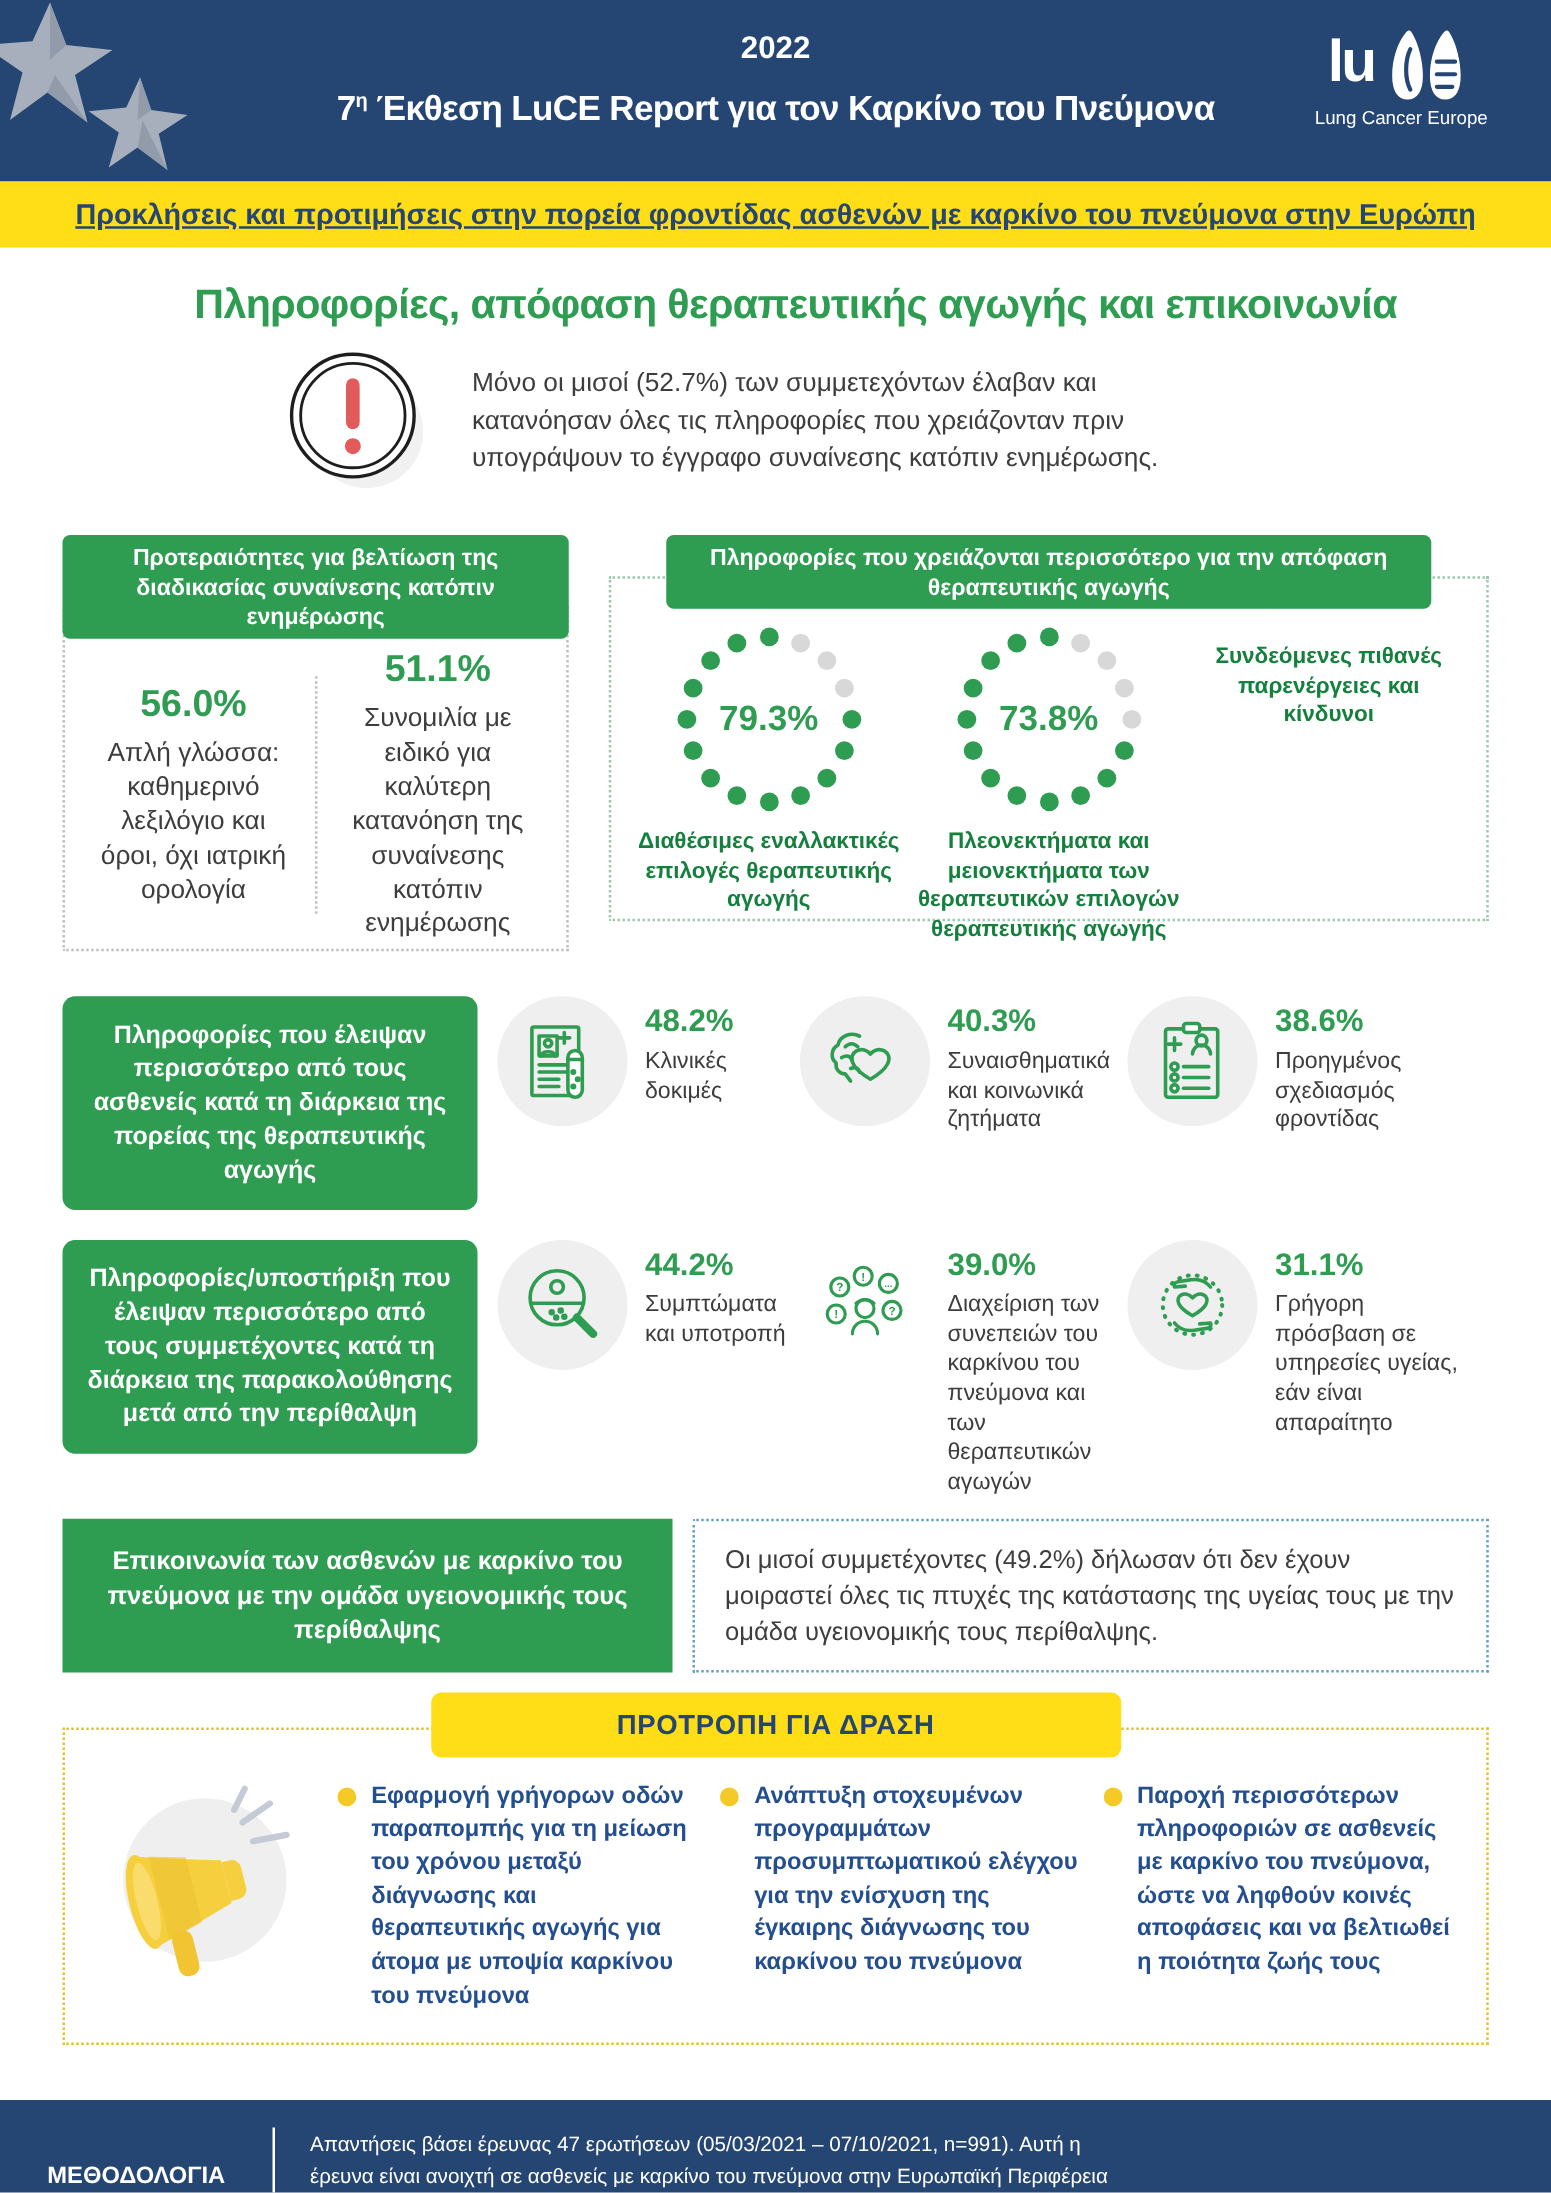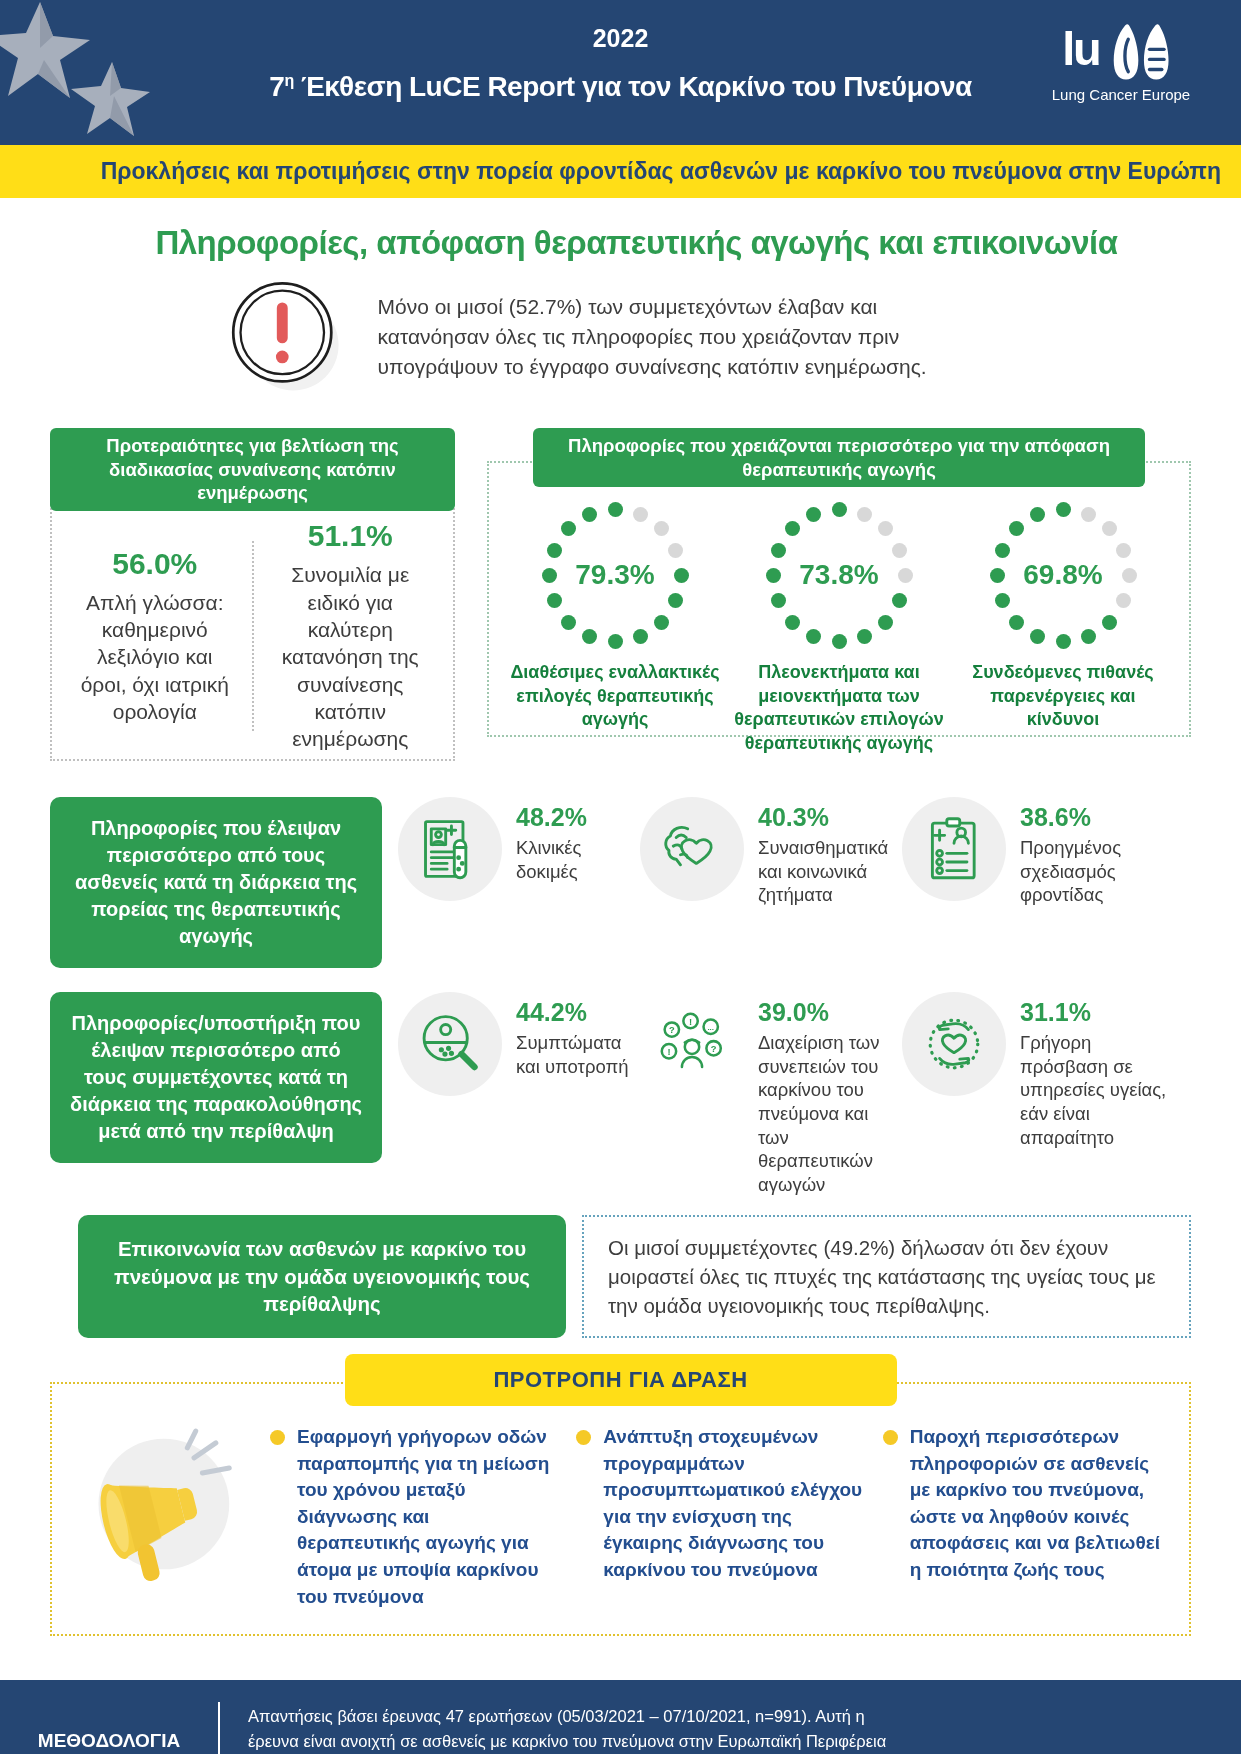--- a/index.html
+++ b/index.html
@@ -16,21 +16,21 @@
   }
   .header .year { padding-top:24px; font-size:25px; font-weight:bold; }
   .header .title { margin-top:18px; font-size:28px; font-weight:bold; letter-spacing:-0.5px; }
   .header .title sup { font-size:16px; }
   .hdr-stars { position:absolute; left:0; top:0; width:200px; height:145px; }
   .hdr-logo { position:absolute; right:40px; top:18px; width:160px; text-align:center; color:#fff; }
   .hdr-logo .lce-sub { font-size:15px; margin-top:2px; }
   
   .banner {
     background:#FFDE17; color:#254673; font-weight:bold; font-size:23px;
-    text-align:right; padding:13px 20px;
+    text-align:center; padding:13px 20px;text-decoration:underline;
   }
   
   .page-title {
     margin-top:26px; text-align:center; color:#2E9C51;
     font-size:33px; font-weight:bold; letter-spacing:-0.5px;padding-left:32px;
   }
   
   .alert-row { margin:16px auto 0; width:790px; display:flex; align-items:center; gap:34px; }
   .alert-row svg { width:118px; height:118px; flex:none; }
   .alert-text { font-size:21px; line-height:1.42; color:#3d3d3d; max-width:600px; }
@@ -79,22 +79,22 @@
   }
   .icon-bubble.nobg { background:transparent; }
   .icon-bubble svg { width:72px; height:72px; }
   .stat-text { padding-top:6px; }
   .stat-value { color:#2E9C51; font-size:25px; font-weight:bold; }
   .stat-label { margin-top:4px; font-size:18.5px; line-height:1.28; color:#3d3d3d; max-width:178px; }
   
   .comm-row { margin:18px 50px 0; display:flex; gap:16px; align-items:stretch; }
   .comm-green {
     width:488px; flex:none; background:#2E9C51; color:#fff; font-weight:bold;
-    border-radius:10px; font-size:20.5px; line-height:1.35; text-align:center;
-    display:flex; align-items:center; justify-content:center; padding:14px 26px;margin-left:28px;
+    border-radius:0; font-size:20.5px; line-height:1.35; text-align:center;
+    display:flex; align-items:center; justify-content:center; padding:14px 26px;
   }
   .comm-note {
     flex:1; border:2px dotted #66a3bd; padding:16px 24px; font-size:20.5px;
     line-height:1.42; color:#3d3d3d; display:flex; align-items:center;
   }
   
   .cta-header {
     width:552px; margin:16px auto -24px; position:relative; z-index:2;
     background:#FFDE17; border-radius:8px; color:#254673; font-weight:bold;
     font-size:22px; text-align:center; padding:13px 10px; letter-spacing:0.5px;
@@ -225,39 +225,20 @@
             <div class="dot" style="left: 19.831px; top: 113.169px;"></div>
             <div class="dot" style="left: 5.52395px; top: 91.7571px;"></div>
             <div class="dot" style="left: 0.5px; top: 66.5px;"></div>
             <div class="dot" style="left: 5.52395px; top: 41.2429px;"></div>
             <div class="dot" style="left: 19.831px; top: 19.831px;"></div>
             <div class="dot" style="left: 41.2429px; top: 5.52395px;"></div>
           </div>
         <div class="circle-label">Πλεονεκτήματα και μειονεκτήματα των θεραπευτικών επιλογών θεραπευτικής αγωγής</div>
       </div>
       <div class="circle-item">
-        <div class="dot-ring">
-          <span class="ring-value">69.8%</span>
-        <div class="dot" style="left: 66.5px; top: 0.5px;"></div>
-            <div class="dot grey" style="left: 91.7571px; top: 5.52395px;"></div>
-            <div class="dot grey" style="left: 113.169px; top: 19.831px;"></div>
-            <div class="dot grey" style="left: 127.476px; top: 41.2429px;"></div>
-            <div class="dot grey" style="left: 132.5px; top: 66.5px;"></div>
-            <div class="dot grey" style="left: 127.476px; top: 91.7571px;"></div>
-            <div class="dot" style="left: 113.169px; top: 113.169px;"></div>
-            <div class="dot" style="left: 91.7571px; top: 127.476px;"></div>
-            <div class="dot" style="left: 66.5px; top: 132.5px;"></div>
-            <div class="dot" style="left: 41.2429px; top: 127.476px;"></div>
-            <div class="dot" style="left: 19.831px; top: 113.169px;"></div>
-            <div class="dot" style="left: 5.52395px; top: 91.7571px;"></div>
-            <div class="dot" style="left: 0.5px; top: 66.5px;"></div>
-            <div class="dot" style="left: 5.52395px; top: 41.2429px;"></div>
-            <div class="dot" style="left: 19.831px; top: 19.831px;"></div>
-            <div class="dot" style="left: 41.2429px; top: 5.52395px;"></div>
-          </div>
         <div class="circle-label">Συνδεόμενες πιθανές παρενέργειες και κίνδυνοι</div>
       </div>
     </div>
   </div>
 </div>
 
 <div class="missing-grid">
 
   <div class="green-box">Πληροφορίες που έλειψαν περισσότερο από τους ασθενείς κατά τη διάρκεια της πορείας της θεραπευτικής αγωγής</div>
 

